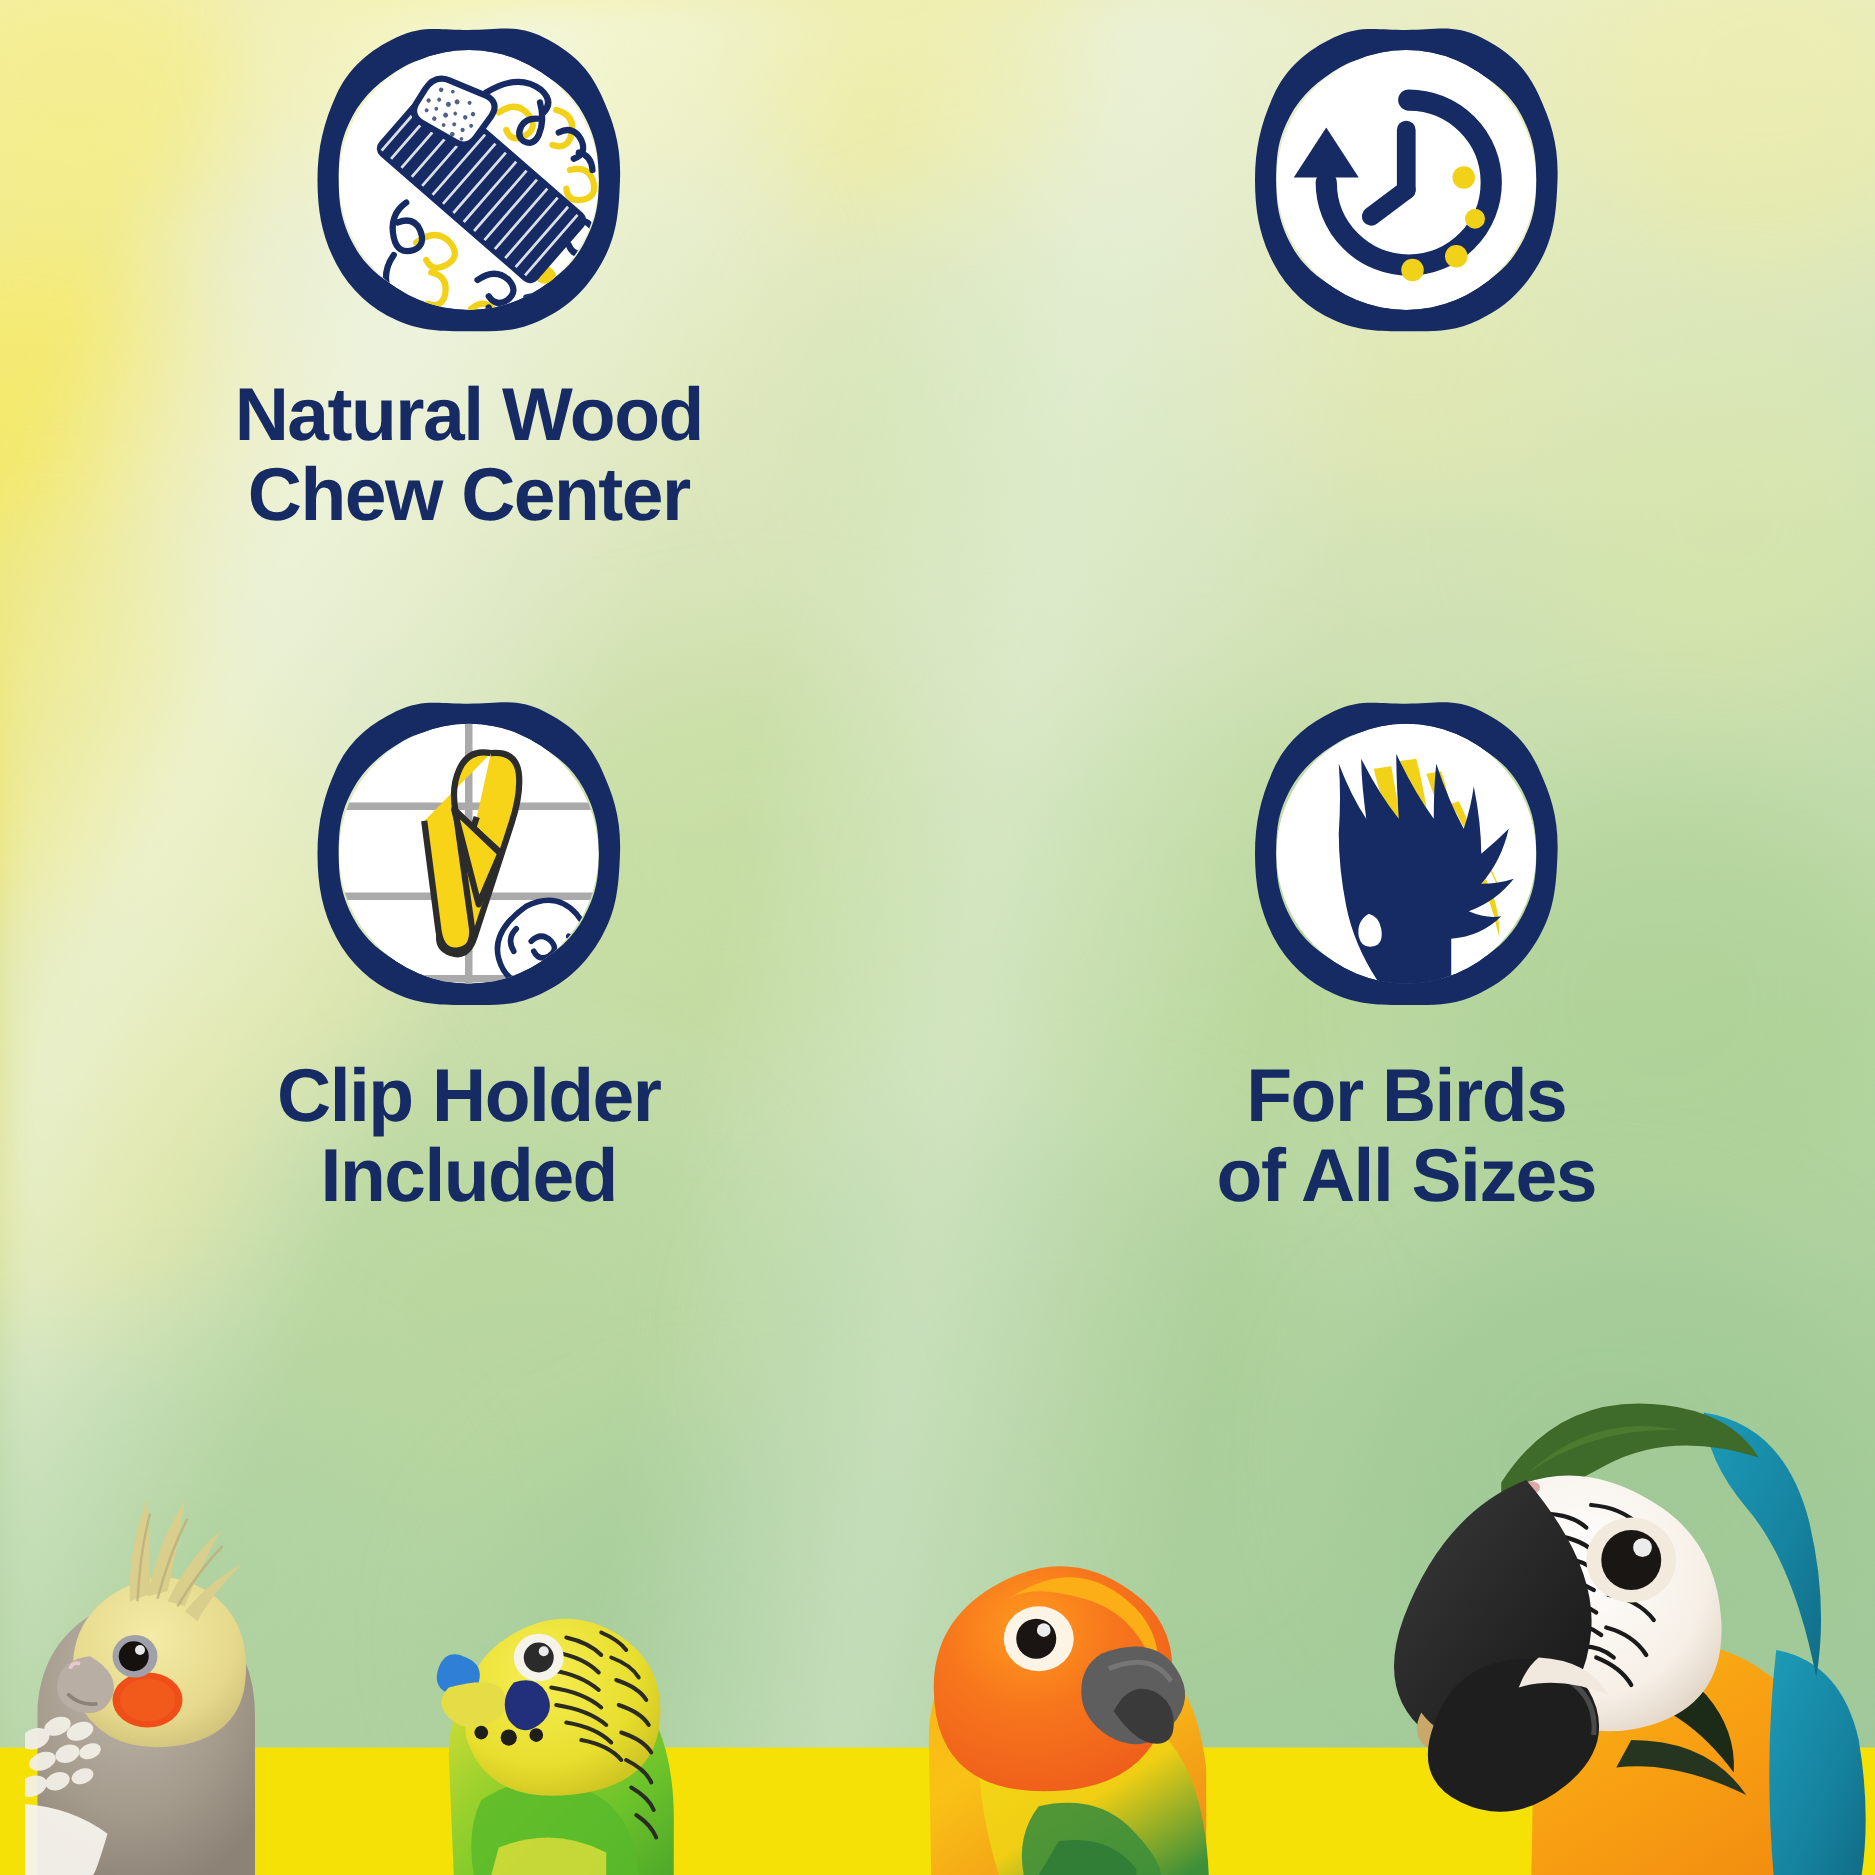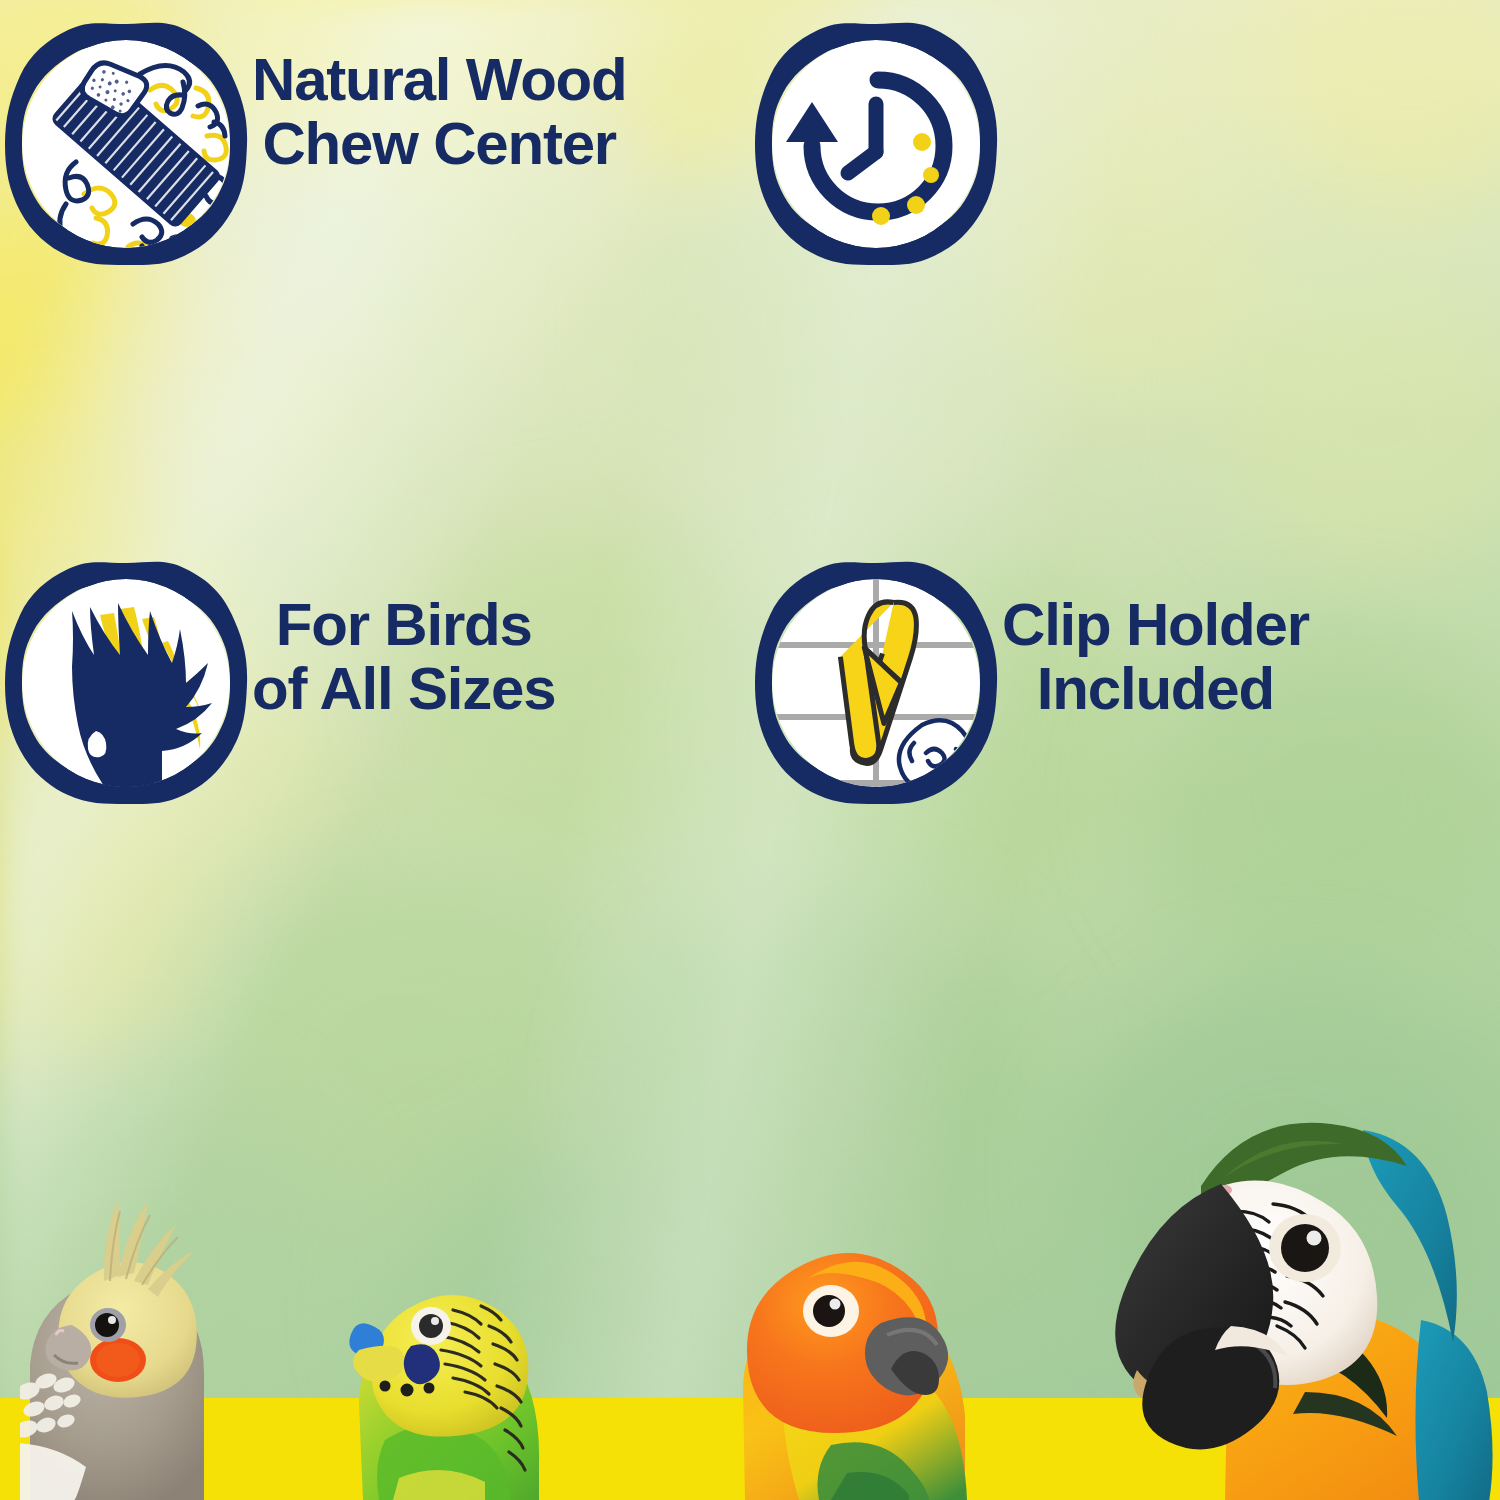--- a/index.html
+++ b/index.html
@@ -34,21 +34,21 @@
     position:absolute;left:0;right:0;bottom:0;height:102px;
     background:#F5E106;
   }
 
   
   .features{
     position:absolute;left:0;top:0;width:1500px;height:1090px;
     display:grid;grid-template-columns:1fr 1fr;grid-template-rows:1fr 1fr;
   }
   .feature{
-    display:flex;flex-direction:row;align-items:flex-start;justify-content:flex-start;
+    display:flex;flex-direction:column;align-items:center;justify-content:flex-start;
     padding-top:18px;
   }
   .feature.r2{padding-top:12px;}
 
   
   .badge{position:relative;width:252px;height:252px;}
   .badge svg{position:absolute;inset:0;width:100%;height:100%;}
 
   .caption{
     margin-top:30px;
@@ -234,20 +234,68 @@
             <circle cx="131" cy="198" r="9" fill="#F2D218"></circle>
           </g>
         </svg>
       </div>
     </div>
 
     <div class="feature r2">
       <div class="badge">
         <svg viewBox="0 0 252 252">
           <defs>
+              <clipPath id="clipC">
+                <circle cx="126" cy="126" r="104"></circle>
+              </clipPath>
+            </defs>
+          <path d="M126 6 C150 6 164 1 186 12 C208 23 222 36 232 58 C242 80 248 98 247 126
+                   C246 154 244 172 232 193 C220 214 205 228 184 238 C163 248 148 247 126 247
+                   C104 247 88 247 68 238 C48 229 31 214 20 193 C9 172 5 152 5 126
+                   C5 100 10 80 20 58 C30 36 47 22 68 12 C89 2 102 6 126 6 Z
+                   M126 28 C104 28 90 26 73 36 C56 46 42 58 33 75 C24 92 22 104 22 126
+                   C22 148 25 161 34 178 C43 195 57 206 74 215 C91 224 104 225 126 225
+                   C148 225 162 223 179 214 C196 205 209 194 218 177 C227 160 230 148 230 126
+                   C230 104 227 91 218 74 C209 57 195 46 178 37 C161 28 148 28 126 28 Z" fill="#162B63"></path>
+          <g clip-path="url(#clipC)">
+            <circle cx="126" cy="126" r="104" fill="#FFFFFF"></circle>
+
+            <g stroke="#AAAAAA" stroke-width="6">
+              <line x1="126" y1="16" x2="126" y2="236"></line>
+              <line x1="16" y1="88" x2="236" y2="88"></line>
+              <line x1="16" y1="160" x2="236" y2="160"></line>
+              <line x1="16" y1="226" x2="236" y2="226"></line>
+            </g>
+
+            <g transform="rotate(18 126 126)">
+              <path d="M118 44 q18 -8 26 8 q7 15 7 40 l0 96 q0 18 -14 18 q-14 0 -14 -18 l0 -92" fill="#F7D417" stroke="#2C2C2C" stroke-width="5" stroke-linejoin="round"></path>
+              <path d="M118 44 q-18 2 -20 20 q-2 16 8 34 l40 82 q8 16 -4 22 q-12 6 -20 -10 l-38 -80" fill="#F7D417" stroke="#2C2C2C" stroke-width="5" stroke-linejoin="round"></path>
+              <path d="M104 96 l46 22 l-4 44 z" fill="#F7D417" stroke="#2C2C2C" stroke-width="5" stroke-linejoin="round"></path>
+              <path d="M104 96 l44 20" fill="none" stroke="#2C2C2C" stroke-width="4"></path>
+            </g>
+
+            <g stroke="#162B63" stroke-width="4.5" fill="none" stroke-linecap="round">
+              <path d="M172 168 q24 -12 40 6 q16 18 6 40 q-10 22 -36 20 q-26 -2 -32 -24 q-6 -22 22 -42"></path>
+              <path d="M176 196 q8 -8 16 0 q6 7 -2 12 q-8 4 -12 -4"></path>
+              <path d="M206 192 q10 4 6 14"></path>
+              <path d="M186 218 q10 -6 16 2"></path>
+              <path d="M212 214 q8 6 2 14"></path>
+              <path d="M164 186 q-8 8 -2 18"></path>
+            </g>
+          </g>
+        </svg>
+      </div>
+      <div class="caption">Clip Holder
+Included</div>
+    </div>
+
+    <div class="feature r2">
+      <div class="badge">
+        <svg viewBox="0 0 252 252">
+          <defs>
               <clipPath id="clipD">
                 <circle cx="126" cy="126" r="104"></circle>
               </clipPath>
             </defs>
           <path d="M126 6 C150 6 164 1 186 12 C208 23 222 36 232 58 C242 80 248 98 247 126
                    C246 154 244 172 232 193 C220 214 205 228 184 238 C163 248 148 247 126 247
                    C104 247 88 247 68 238 C48 229 31 214 20 193 C9 172 5 152 5 126
                    C5 100 10 80 20 58 C30 36 47 22 68 12 C89 2 102 6 126 6 Z
                    M126 28 C104 28 90 26 73 36 C56 46 42 58 33 75 C24 92 22 104 22 126
                    C22 148 25 161 34 178 C43 195 57 206 74 215 C91 224 104 225 126 225
@@ -289,68 +337,20 @@
                      q2 -30 0 -56 z" fill="#162B63"></path>
 
             <path d="M92 188 q12 24 14 56 l48 0 l0 -58 q-30 10 -62 2 z" fill="#162B63"></path>
 
             <path d="M96 174 q-10 6 -8 18 q2 10 12 8 q8 -2 6 -14 q-2 -10 -10 -12 z" fill="#FFFFFF"></path>
           </g>
         </svg>
       </div>
       <div class="caption">For Birds
 of All Sizes</div>
-    </div>
-
-    <div class="feature r2">
-      <div class="badge">
-        <svg viewBox="0 0 252 252">
-          <defs>
-              <clipPath id="clipC">
-                <circle cx="126" cy="126" r="104"></circle>
-              </clipPath>
-            </defs>
-          <path d="M126 6 C150 6 164 1 186 12 C208 23 222 36 232 58 C242 80 248 98 247 126
-                   C246 154 244 172 232 193 C220 214 205 228 184 238 C163 248 148 247 126 247
-                   C104 247 88 247 68 238 C48 229 31 214 20 193 C9 172 5 152 5 126
-                   C5 100 10 80 20 58 C30 36 47 22 68 12 C89 2 102 6 126 6 Z
-                   M126 28 C104 28 90 26 73 36 C56 46 42 58 33 75 C24 92 22 104 22 126
-                   C22 148 25 161 34 178 C43 195 57 206 74 215 C91 224 104 225 126 225
-                   C148 225 162 223 179 214 C196 205 209 194 218 177 C227 160 230 148 230 126
-                   C230 104 227 91 218 74 C209 57 195 46 178 37 C161 28 148 28 126 28 Z" fill="#162B63"></path>
-          <g clip-path="url(#clipC)">
-            <circle cx="126" cy="126" r="104" fill="#FFFFFF"></circle>
-
-            <g stroke="#AAAAAA" stroke-width="6">
-              <line x1="126" y1="16" x2="126" y2="236"></line>
-              <line x1="16" y1="88" x2="236" y2="88"></line>
-              <line x1="16" y1="160" x2="236" y2="160"></line>
-              <line x1="16" y1="226" x2="236" y2="226"></line>
-            </g>
-
-            <g transform="rotate(18 126 126)">
-              <path d="M118 44 q18 -8 26 8 q7 15 7 40 l0 96 q0 18 -14 18 q-14 0 -14 -18 l0 -92" fill="#F7D417" stroke="#2C2C2C" stroke-width="5" stroke-linejoin="round"></path>
-              <path d="M118 44 q-18 2 -20 20 q-2 16 8 34 l40 82 q8 16 -4 22 q-12 6 -20 -10 l-38 -80" fill="#F7D417" stroke="#2C2C2C" stroke-width="5" stroke-linejoin="round"></path>
-              <path d="M104 96 l46 22 l-4 44 z" fill="#F7D417" stroke="#2C2C2C" stroke-width="5" stroke-linejoin="round"></path>
-              <path d="M104 96 l44 20" fill="none" stroke="#2C2C2C" stroke-width="4"></path>
-            </g>
-
-            <g stroke="#162B63" stroke-width="4.5" fill="none" stroke-linecap="round">
-              <path d="M172 168 q24 -12 40 6 q16 18 6 40 q-10 22 -36 20 q-26 -2 -32 -24 q-6 -22 22 -42"></path>
-              <path d="M176 196 q8 -8 16 0 q6 7 -2 12 q-8 4 -12 -4"></path>
-              <path d="M206 192 q10 4 6 14"></path>
-              <path d="M186 218 q10 -6 16 2"></path>
-              <path d="M212 214 q8 6 2 14"></path>
-              <path d="M164 186 q-8 8 -2 18"></path>
-            </g>
-          </g>
-        </svg>
-      </div>
-      <div class="caption">Clip Holder
-Included</div>
     </div>
   </div>
 
   <div class="floor"></div>
 
   <div class="bird" style="left:20px;top:1185px;">
     <svg width="300" height="315" viewBox="0 0 300 315">
       <defs>
         <radialGradient id="ctBody" cx="42%" cy="30%" r="78%">
           <stop offset="0%" stop-color="#BDB5A8"></stop>

